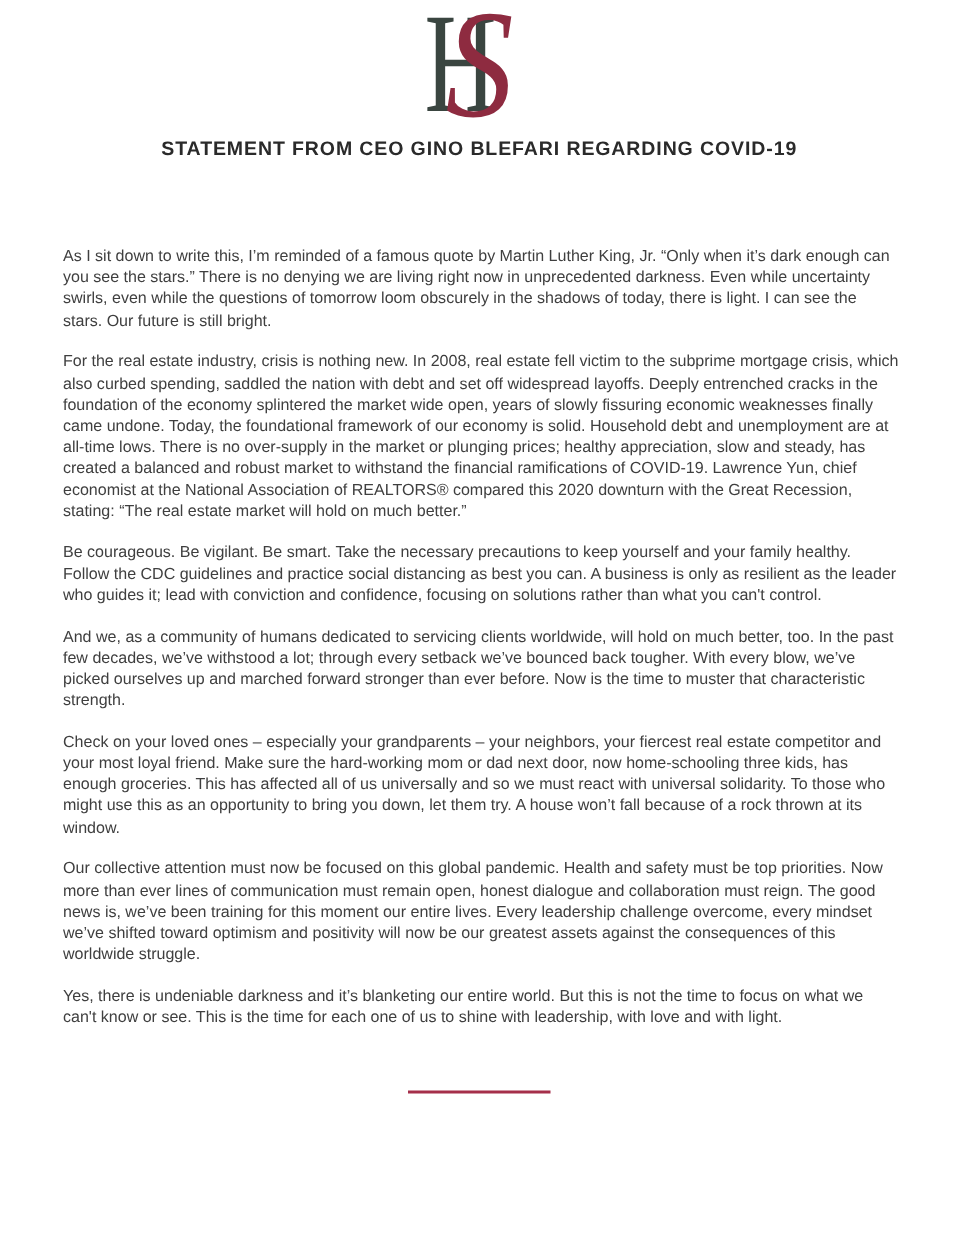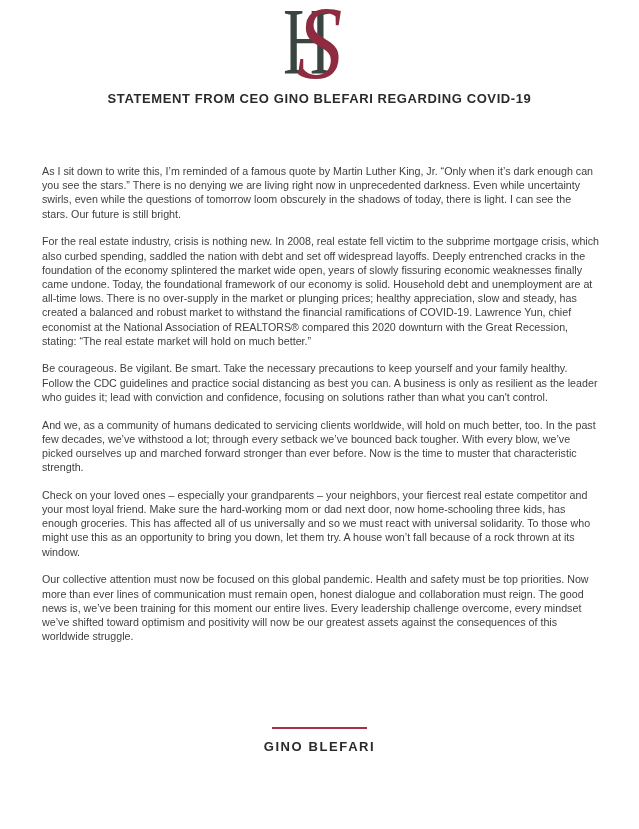--- a/index.html
+++ b/index.html
@@ -66,20 +66,20 @@
     <h1 class="title">STATEMENT FROM CEO GINO BLEFARI REGARDING COVID-19</h1>
   </header>
 
   <main class="content">
     <p>As I sit down to write this, I’m reminded of a famous quote by Martin Luther King, Jr. “Only when it’s dark enough can you see the stars.” There is no denying we are living right now in unprecedented darkness. Even while uncertainty swirls, even while the questions of tomorrow loom obscurely in the shadows of today, there is light. I can see the stars. Our future is still bright.</p>
     <p>For the real estate industry, crisis is nothing new. In 2008, real estate fell victim to the subprime mortgage crisis, which also curbed spending, saddled the nation with debt and set off widespread layoffs. Deeply entrenched cracks in the foundation of the economy splintered the market wide open, years of slowly fissuring economic weaknesses finally came undone. Today, the foundational framework of our economy is solid. Household debt and unemployment are at all-time lows. There is no over-supply in the market or plunging prices; healthy appreciation, slow and steady, has created a balanced and robust market to withstand the financial ramifications of COVID-19. Lawrence Yun, chief economist at the National Association of REALTORS® compared this 2020 downturn with the Great Recession, stating: “The real estate market will hold on much better.”</p>
     <p>Be courageous. Be vigilant. Be smart. Take the necessary precautions to keep yourself and your family healthy. Follow the CDC guidelines and practice social distancing as best you can. A business is only as resilient as the leader who guides it; lead with conviction and confidence, focusing on solutions rather than what you can't control.</p>
     <p>And we, as a community of humans dedicated to servicing clients worldwide, will hold on much better, too. In the past few decades, we’ve withstood a lot; through every setback we’ve bounced back tougher. With every blow, we’ve picked ourselves up and marched forward stronger than ever before. Now is the time to muster that characteristic strength.</p>
     <p>Check on your loved ones – especially your grandparents – your neighbors, your fiercest real estate competitor and your most loyal friend. Make sure the hard-working mom or dad next door, now home-schooling three kids, has enough groceries. This has affected all of us universally and so we must react with universal solidarity. To those who might use this as an opportunity to bring you down, let them try. A house won’t fall because of a rock thrown at its window.</p>
     <p>Our collective attention must now be focused on this global pandemic. Health and safety must be top priorities. Now more than ever lines of communication must remain open, honest dialogue and collaboration must reign. The good news is, we’ve been training for this moment our entire lives. Every leadership challenge overcome, every mindset we’ve shifted toward optimism and positivity will now be our greatest assets against the consequences of this worldwide struggle.</p>
+    <p>Yes, there is undeniable darkness and it’s blanketing our entire world. But this is not the time to focus on what we can't know or see. This is the time for each one of us to shine with leadership, with love and with light.</p>
   </main>
 
   <footer class="signature">
     <div class="sig-divider"></div>
-    <div class="sig-name">GINO BLEFARI</div>
   </footer>
 
 </div>
 
 </body></html>

